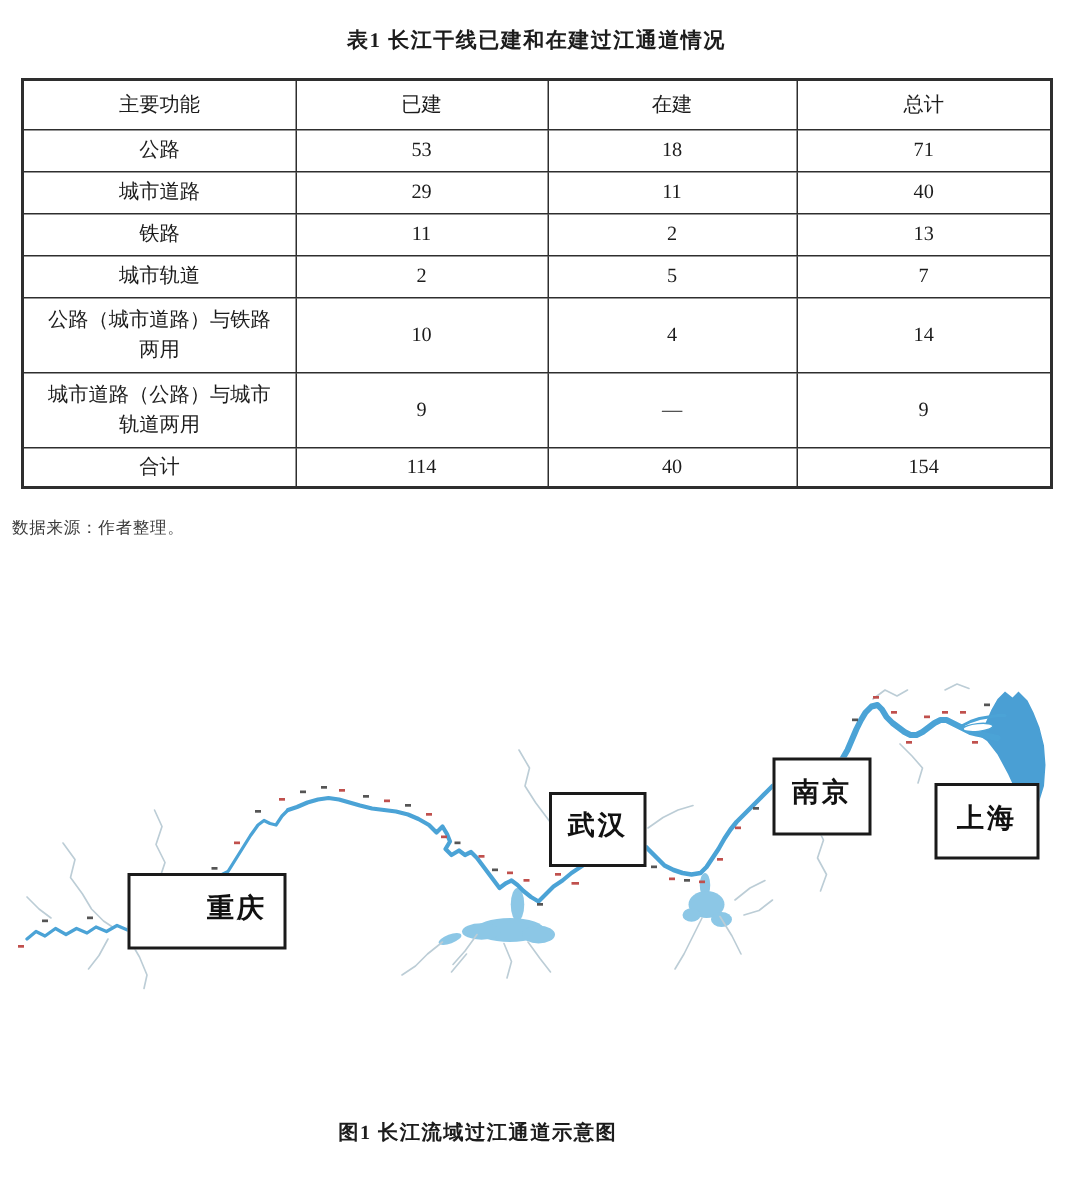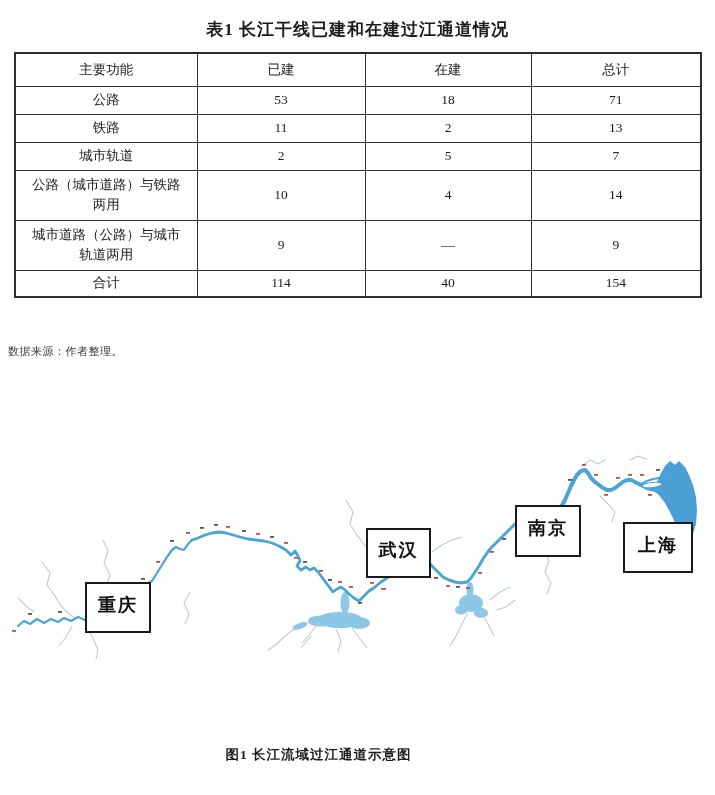--- a/index.html
+++ b/index.html
@@ -3,21 +3,21 @@
 <meta charset="utf-8">
 <style>
   :root{
     --river:#4ba3d6; --lake:#8cc7e6; --estuary:#4a9fd4;
     --tributary:#bccdd6; --marker-red:#c0504d; --marker-dark:#555555;
   }
   html,body{margin:0;padding:0;background:#fff;}
   .page{position:relative;width:715px;height:795px;background:#fff;overflow:hidden;
         font-family:"Liberation Serif","DejaVu Serif",serif;color:#1c1c1c;}
   .table-title{position:absolute;top:18px;left:0;width:715px;text-align:center;
-        font-size:17px;font-weight:bold;letter-spacing:1px;}
+        font-size:14px;font-weight:bold;letter-spacing:1px;}
   table.crossings{position:absolute;top:52px;left:14px;width:686px;
         border-collapse:collapse;table-layout:fixed;font-size:13.5px;}
   table.crossings th,table.crossings td{
         border:1px solid #2e2e2e;text-align:center;vertical-align:middle;
         padding:0 12px;font-weight:normal;white-space:pre-line;line-height:1.5;}
   table.crossings{border:2px solid #2e2e2e;}
   tr.h-head{height:33px;} tr.h-single{height:28px;} tr.h-double{height:50px;} tr.h-last{height:27px;}
   .source-note{position:absolute;top:344px;left:8px;font-size:11px;color:#3a3a3a;letter-spacing:.5px;}
   .map{position:absolute;top:440px;left:0;width:715px;height:280px;}
   .map svg{position:absolute;top:0;left:0;}
@@ -52,20 +52,26 @@
         <th>在建</th>
         <th>总计</th>
       </tr>
     </thead>
     <tbody>
       <tr class="h-single">
         <td>公路</td>
         <td>53</td>
         <td>18</td>
         <td>71</td>
+      </tr>
+      <tr class="h-single">
+        <td>城市道路</td>
+        <td>29</td>
+        <td>11</td>
+        <td>40</td>
       </tr>
       <tr class="h-single">
         <td>铁路</td>
         <td>11</td>
         <td>2</td>
         <td>13</td>
       </tr>
       <tr class="h-single">
         <td>城市轨道</td>
         <td>2</td>
@@ -196,21 +202,21 @@
           <rect x="396" y="128" width="4" height="1.8"></rect>
         <rect x="434" y="137" width="4" height="1.8"></rect>
           <rect x="456" y="146" width="4" height="1.8"></rect>
         <rect x="502" y="98" width="4" height="1.8"></rect>
           <rect x="530" y="85" width="4" height="1.8"></rect>
         <rect x="568" y="39" width="4" height="1.8"></rect>
           <rect x="656" y="29" width="4" height="1.8"></rect>
       </g>
     </svg>
 
-    <div class="city-box" style="left:85px;top:142px;width:62px;height:41px;">
+    <div class="city-box" style="left:85px;top:142px;width:62px;height:41px;padding-left:40px;">
       <span>重庆</span>
     </div>
     <div class="city-box" style="left:366px;top:88px;width:61px;height:40px;">
       <span>武汉</span>
     </div>
     <div class="city-box" style="left:515px;top:40px;width:62px;height:42px;margin-top:25px;">
       <span>南京</span>
     </div>
     <div class="city-box" style="left:623px;top:62px;width:66px;height:41px;margin-top:20px;">
       <span>上海</span>

